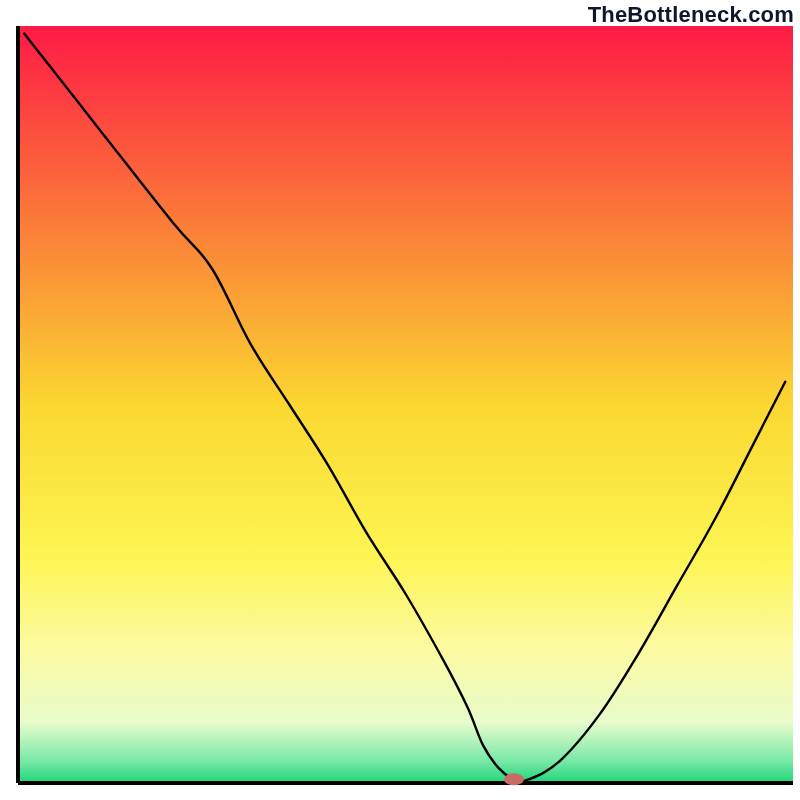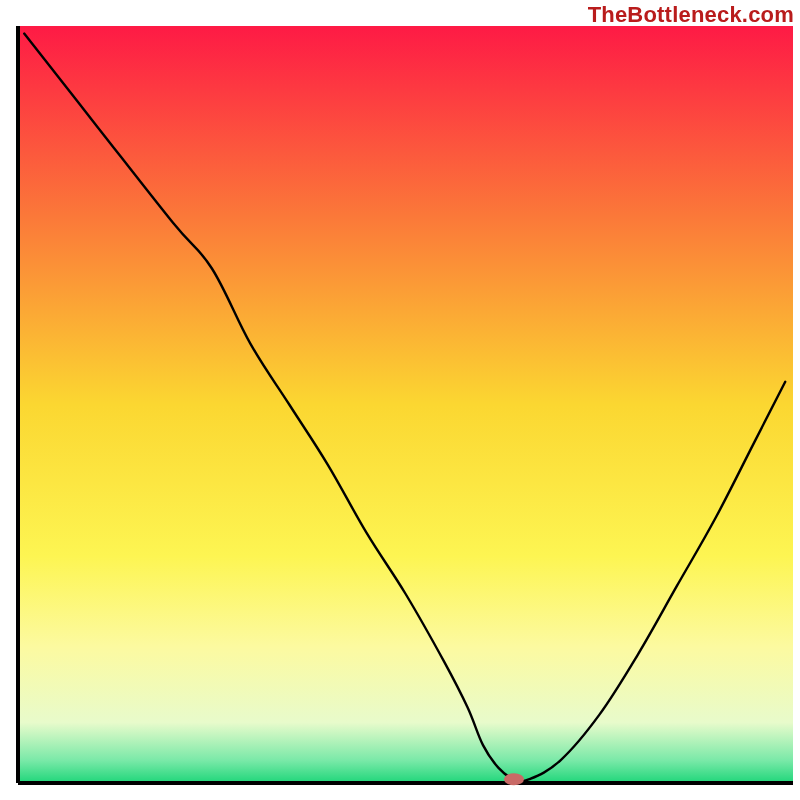--- a/index.html
+++ b/index.html
@@ -9,21 +9,21 @@
     width: 800px;
     height: 800px;
   }
   .watermark {
     position: absolute;
     top: 2px;
     right: 6px;
     font-family: Arial, Helvetica, sans-serif;
     font-size: 22px;
     font-weight: 600;
-    color: #b91c1c;
+    color: #0f172a;
     letter-spacing: 0.2px;
   }
   svg.plot {
     position: absolute;
     left: 0;
     top: 0;
     width: 800px;
     height: 800px;
     display: block;
   }

